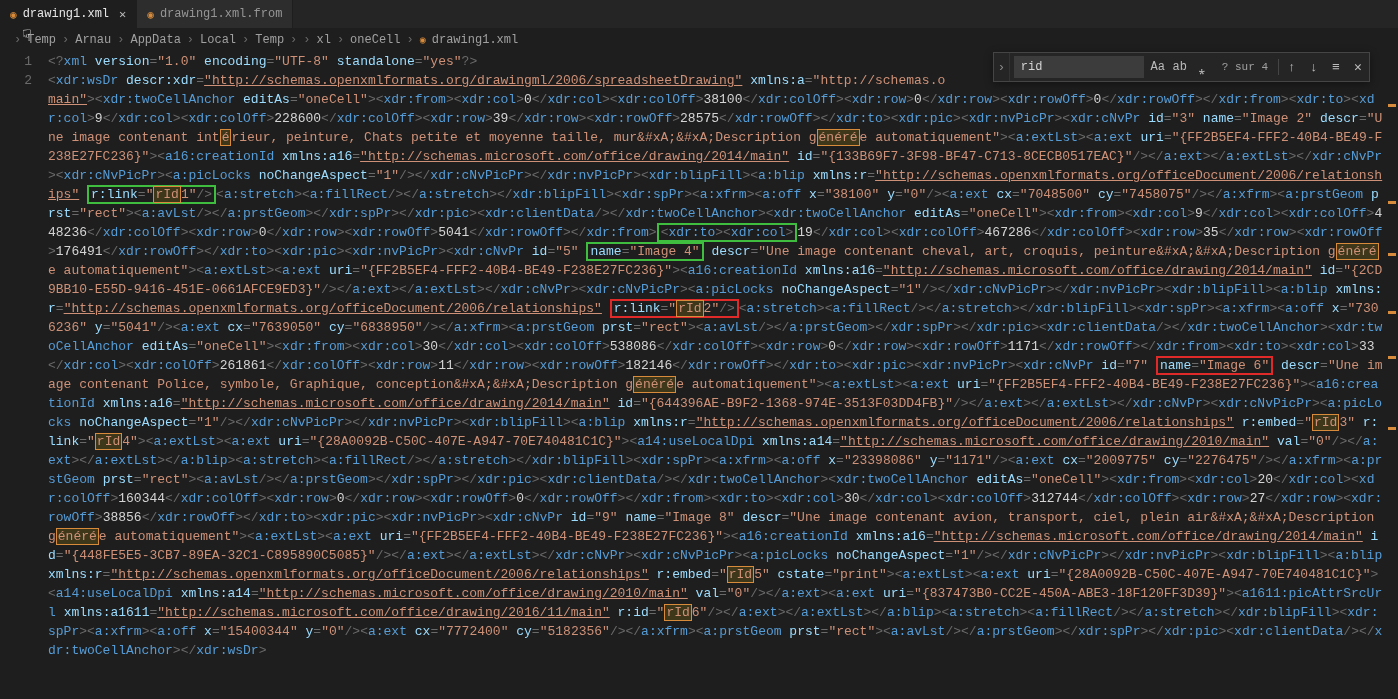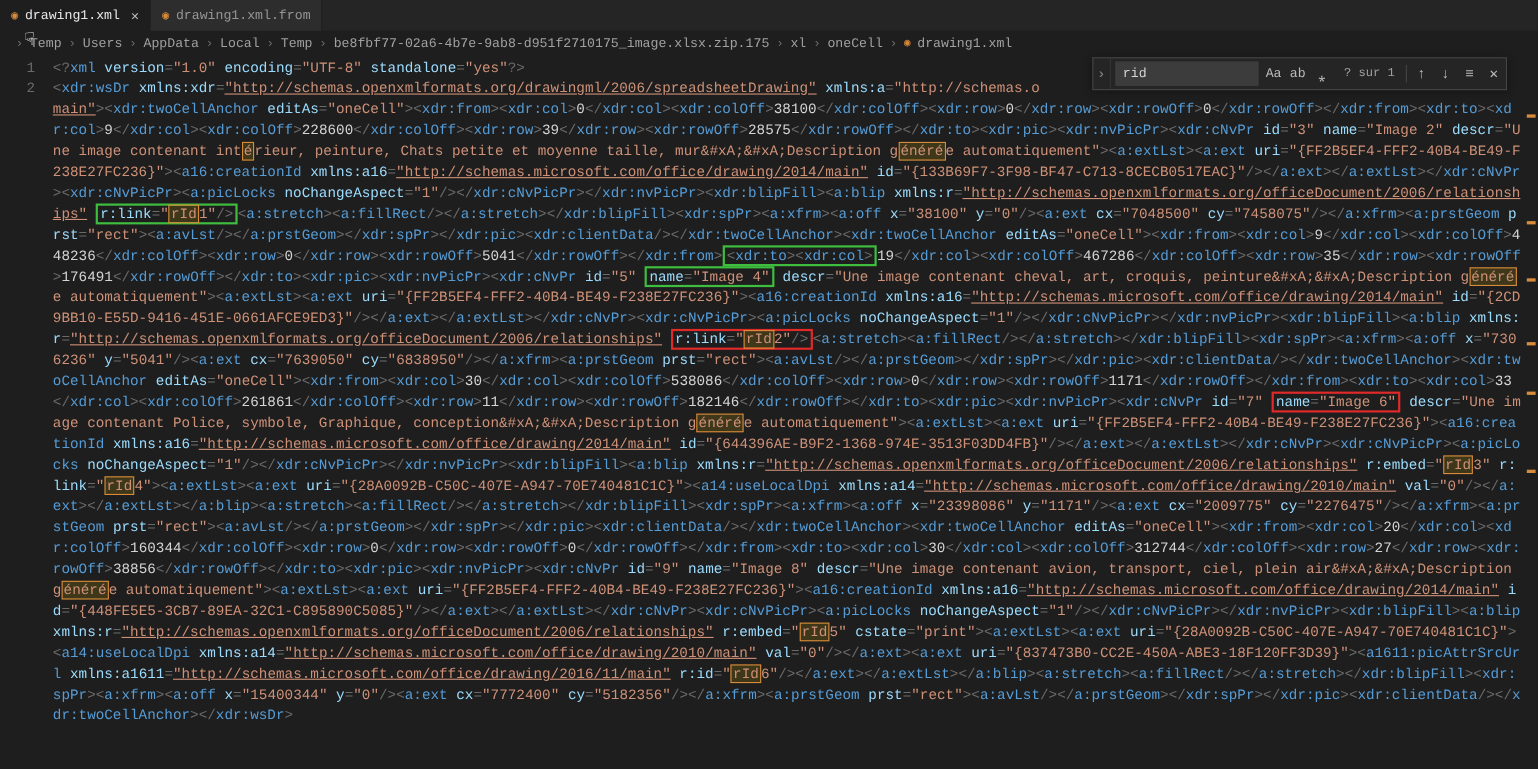--- a/index.html
+++ b/index.html
@@ -168,59 +168,58 @@
     <span>drawing1.xml.from</span>
   </div>
 </div>
 
 <span class="cursor-icon">☟</span>
 
 <div class="breadcrumb">
   <span class="sep">›</span>
   <span>Temp</span>
   <span class="sep">›</span>
-  <span>Users</span>
+  <span>Arnau</span>
   <span class="sep">›</span>
   <span>AppData</span>
   <span class="sep">›</span>
   <span>Local</span>
   <span class="sep">›</span>
   <span>Temp</span>
   <span class="sep">›</span>
-  <span>be8fbf77-02a6-4b7e-9ab8-d951f2710175_image.xlsx.zip.175</span>
   <span class="sep">›</span>
   <span>xl</span>
   <span class="sep">›</span>
   <span>oneCell</span>
   <span class="sep">›</span>
   <span class="rss-icon">◉</span>
   <span>drawing1.xml</span>
 </div>
 
 <div class="find-widget">
   <div class="expand">›</div>
   <input value="rid" style="">
   <div class="opt">Aa</div>
   <div class="opt" style="">ab</div>
   <div class="opt">⁎</div>
-  <span class="count">? sur 1</span>
+  <span class="count">? sur 4</span>
   <div class="sep2"></div>
   <div class="navbtn">↑</div>
   <div class="navbtn">↓</div>
   <div class="navbtn">≡</div>
   <div class="navbtn">✕</div>
 </div>
 
 <div class="editor">
   <div class="gutter">
     <div>1</div>
     <div>2</div>
   </div>
   <div class="code"><span class="p">&lt;?</span><span class="tg">xml</span> <span class="at">version</span><span class="p">=</span><span class="st">"1.0"</span> <span class="at">encoding</span><span class="p">=</span><span class="st">"UTF-8"</span> <span class="at">standalone</span><span class="p">=</span><span class="st">"yes"</span><span class="p">?&gt;</span>
-<span class="p">&lt;</span><span class="tg">xdr:wsDr</span> <span class="at">xmlns:xdr</span><span class="p">=</span><span class="st ln">"http://schemas.openxmlformats.org/drawingml/2006/spreadsheetDrawing"</span> <span class="at">xmlns:a</span><span class="p">=</span><span class="st">"http://schemas.o</span>
+<span class="p">&lt;</span><span class="tg">xdr:wsDr</span> <span class="at">descr:xdr</span><span class="p">=</span><span class="st ln">"http://schemas.openxmlformats.org/drawingml/2006/spreadsheetDrawing"</span> <span class="at">xmlns:a</span><span class="p">=</span><span class="st">"http://schemas.o</span>
 <span class="st ln">main"</span><span class="p">&gt;&lt;</span><span class="tg">xdr:twoCellAnchor</span> <span class="at">editAs</span><span class="p">=</span><span class="st">"oneCell"</span><span class="p">&gt;&lt;</span><span class="tg">xdr:from</span><span class="p">&gt;&lt;</span><span class="tg">xdr:col</span><span class="p">&gt;</span><span class="tx">0</span><span class="p">&lt;/</span><span class="tg">xdr:col</span><span class="p">&gt;&lt;</span><span class="tg">xdr:colOff</span><span class="p">&gt;</span><span class="tx">38100</span><span class="p">&lt;/</span><span class="tg">xdr:colOff</span><span class="p">&gt;&lt;</span><span class="tg">xdr:row</span><span class="p">&gt;</span><span class="tx">0</span><span class="p">&lt;/</span><span class="tg">xdr:row</span><span class="p">&gt;&lt;</span><span class="tg">xdr:rowOff</span><span class="p">&gt;</span><span class="tx">0</span><span class="p">&lt;/</span><span class="tg">xdr:rowOff</span><span class="p">&gt;&lt;/</span><span class="tg">xdr:from</span><span class="p">&gt;&lt;</span><span class="tg">xdr:to</span><span class="p">&gt;&lt;</span><span class="tg">xdr:col</span><span class="p">&gt;</span><span class="tx">9</span><span class="p">&lt;/</span><span class="tg">xdr:col</span><span class="p">&gt;&lt;</span><span class="tg">xdr:colOff</span><span class="p">&gt;</span><span class="tx">228600</span><span class="p">&lt;/</span><span class="tg">xdr:colOff</span><span class="p">&gt;&lt;</span><span class="tg">xdr:row</span><span class="p">&gt;</span><span class="tx">39</span><span class="p">&lt;/</span><span class="tg">xdr:row</span><span class="p">&gt;&lt;</span><span class="tg">xdr:rowOff</span><span class="p">&gt;</span><span class="tx">28575</span><span class="p">&lt;/</span><span class="tg">xdr:rowOff</span><span class="p">&gt;&lt;/</span><span class="tg">xdr:to</span><span class="p">&gt;&lt;</span><span class="tg">xdr:pic</span><span class="p">&gt;&lt;</span><span class="tg">xdr:nvPicPr</span><span class="p">&gt;&lt;</span><span class="tg">xdr:cNvPr</span> <span class="at">id</span><span class="p">=</span><span class="st">"3"</span> <span class="at">name</span><span class="p">=</span><span class="st">"Image 2"</span> <span class="at">descr</span><span class="p">=</span><span class="st">"Une image contenant int<span class="hl-g1">é</span>rieur, peinture, Chats petite et moyenne taille, mur&amp;#xA;&amp;#xA;Description g<span class="hl-g1">énéré</span>e automatiquement"</span><span class="p">&gt;&lt;</span><span class="tg">a:extLst</span><span class="p">&gt;&lt;</span><span class="tg">a:ext</span> <span class="at">uri</span><span class="p">=</span><span class="st">"{FF2B5EF4-FFF2-40B4-BE49-F238E27FC236}"</span><span class="p">&gt;&lt;</span><span class="tg">a16:creationId</span> <span class="at">xmlns:a16</span><span class="p">=</span><span class="st ln">"http://schemas.microsoft.com/office/drawing/2014/main"</span> <span class="at">id</span><span class="p">=</span><span class="st">"{133B69F7-3F98-BF47-C713-8CECB0517EAC}"</span><span class="p">/&gt;&lt;/</span><span class="tg">a:ext</span><span class="p">&gt;&lt;/</span><span class="tg">a:extLst</span><span class="p">&gt;&lt;/</span><span class="tg">xdr:cNvPr</span><span class="p">&gt;&lt;</span><span class="tg">xdr:cNvPicPr</span><span class="p">&gt;&lt;</span><span class="tg">a:picLocks</span> <span class="at">noChangeAspect</span><span class="p">=</span><span class="st">"1"</span><span class="p">/&gt;&lt;/</span><span class="tg">xdr:cNvPicPr</span><span class="p">&gt;&lt;/</span><span class="tg">xdr:nvPicPr</span><span class="p">&gt;&lt;</span><span class="tg">xdr:blipFill</span><span class="p">&gt;&lt;</span><span class="tg">a:blip</span> <span class="at">xmlns:r</span><span class="p">=</span><span class="st ln">"http://schemas.openxmlformats.org/officeDocument/2006/relationships"</span> <span class="box-green"><span class="at">r:link</span><span class="p">=</span><span class="st">"<span class="hl-g1">rId</span>1"</span><span class="p">/&gt;</span></span><span class="p">&lt;</span><span class="tg">a:stretch</span><span class="p">&gt;&lt;</span><span class="tg">a:fillRect</span><span class="p">/&gt;&lt;/</span><span class="tg">a:stretch</span><span class="p">&gt;&lt;/</span><span class="tg">xdr:blipFill</span><span class="p">&gt;&lt;</span><span class="tg">xdr:spPr</span><span class="p">&gt;&lt;</span><span class="tg">a:xfrm</span><span class="p">&gt;&lt;</span><span class="tg">a:off</span> <span class="at">x</span><span class="p">=</span><span class="st">"38100"</span> <span class="at">y</span><span class="p">=</span><span class="st">"0"</span><span class="p">/&gt;&lt;</span><span class="tg">a:ext</span> <span class="at">cx</span><span class="p">=</span><span class="st">"7048500"</span> <span class="at">cy</span><span class="p">=</span><span class="st">"7458075"</span><span class="p">/&gt;&lt;/</span><span class="tg">a:xfrm</span><span class="p">&gt;&lt;</span><span class="tg">a:prstGeom</span> <span class="at">prst</span><span class="p">=</span><span class="st">"rect"</span><span class="p">&gt;&lt;</span><span class="tg">a:avLst</span><span class="p">/&gt;&lt;/</span><span class="tg">a:prstGeom</span><span class="p">&gt;&lt;/</span><span class="tg">xdr:spPr</span><span class="p">&gt;&lt;/</span><span class="tg">xdr:pic</span><span class="p">&gt;&lt;</span><span class="tg">xdr:clientData</span><span class="p">/&gt;&lt;/</span><span class="tg">xdr:twoCellAnchor</span><span class="p">&gt;&lt;</span><span class="tg">xdr:twoCellAnchor</span> <span class="at">editAs</span><span class="p">=</span><span class="st">"oneCell"</span><span class="p">&gt;&lt;</span><span class="tg">xdr:from</span><span class="p">&gt;&lt;</span><span class="tg">xdr:col</span><span class="p">&gt;</span><span class="tx">9</span><span class="p">&lt;/</span><span class="tg">xdr:col</span><span class="p">&gt;&lt;</span><span class="tg">xdr:colOff</span><span class="p">&gt;</span><span class="tx">448236</span><span class="p">&lt;/</span><span class="tg">xdr:colOff</span><span class="p">&gt;&lt;</span><span class="tg">xdr:row</span><span class="p">&gt;</span><span class="tx">0</span><span class="p">&lt;/</span><span class="tg">xdr:row</span><span class="p">&gt;&lt;</span><span class="tg">xdr:rowOff</span><span class="p">&gt;</span><span class="tx">5041</span><span class="p">&lt;/</span><span class="tg">xdr:rowOff</span><span class="p">&gt;&lt;/</span><span class="tg">xdr:from</span><span class="p">&gt;</span><span class="box-green"><span class="p">&lt;</span><span class="tg">xdr:to</span><span class="p">&gt;&lt;</span><span class="tg">xdr:col</span><span class="p">&gt;</span></span><span class="tx">19</span><span class="p">&lt;/</span><span class="tg">xdr:col</span><span class="p">&gt;&lt;</span><span class="tg">xdr:colOff</span><span class="p">&gt;</span><span class="tx">467286</span><span class="p">&lt;/</span><span class="tg">xdr:colOff</span><span class="p">&gt;&lt;</span><span class="tg">xdr:row</span><span class="p">&gt;</span><span class="tx">35</span><span class="p">&lt;/</span><span class="tg">xdr:row</span><span class="p">&gt;&lt;</span><span class="tg">xdr:rowOff</span><span class="p">&gt;</span><span class="tx">176491</span><span class="p">&lt;/</span><span class="tg">xdr:rowOff</span><span class="p">&gt;&lt;/</span><span class="tg">xdr:to</span><span class="p">&gt;&lt;</span><span class="tg">xdr:pic</span><span class="p">&gt;&lt;</span><span class="tg">xdr:nvPicPr</span><span class="p">&gt;&lt;</span><span class="tg">xdr:cNvPr</span> <span class="at">id</span><span class="p">=</span><span class="st">"5"</span> <span class="box-green"><span class="at">name</span><span class="p">=</span><span class="st">"Image 4"</span></span> <span class="at">descr</span><span class="p">=</span><span class="st">"Une image contenant cheval, art, croquis, peinture&amp;#xA;&amp;#xA;Description g<span class="hl-g1">énéré</span>e automatiquement"</span><span class="p">&gt;&lt;</span><span class="tg">a:extLst</span><span class="p">&gt;&lt;</span><span class="tg">a:ext</span> <span class="at">uri</span><span class="p">=</span><span class="st">"{FF2B5EF4-FFF2-40B4-BE49-F238E27FC236}"</span><span class="p">&gt;&lt;</span><span class="tg">a16:creationId</span> <span class="at">xmlns:a16</span><span class="p">=</span><span class="st ln">"http://schemas.microsoft.com/office/drawing/2014/main"</span> <span class="at">id</span><span class="p">=</span><span class="st">"{2CD9BB10-E55D-9416-451E-0661AFCE9ED3}"</span><span class="p">/&gt;&lt;/</span><span class="tg">a:ext</span><span class="p">&gt;&lt;/</span><span class="tg">a:extLst</span><span class="p">&gt;&lt;/</span><span class="tg">xdr:cNvPr</span><span class="p">&gt;&lt;</span><span class="tg">xdr:cNvPicPr</span><span class="p">&gt;&lt;</span><span class="tg">a:picLocks</span> <span class="at">noChangeAspect</span><span class="p">=</span><span class="st">"1"</span><span class="p">/&gt;&lt;/</span><span class="tg">xdr:cNvPicPr</span><span class="p">&gt;&lt;/</span><span class="tg">xdr:nvPicPr</span><span class="p">&gt;&lt;</span><span class="tg">xdr:blipFill</span><span class="p">&gt;&lt;</span><span class="tg">a:blip</span> <span class="at">xmlns:r</span><span class="p">=</span><span class="st ln">"http://schemas.openxmlformats.org/officeDocument/2006/relationships"</span> <span class="box-red"><span class="at">r:link</span><span class="p">=</span><span class="st">"<span class="hl-g1">rId</span>2"</span><span class="p">/&gt;</span></span><span class="p">&lt;</span><span class="tg">a:stretch</span><span class="p">&gt;&lt;</span><span class="tg">a:fillRect</span><span class="p">/&gt;&lt;/</span><span class="tg">a:stretch</span><span class="p">&gt;&lt;/</span><span class="tg">xdr:blipFill</span><span class="p">&gt;&lt;</span><span class="tg">xdr:spPr</span><span class="p">&gt;&lt;</span><span class="tg">a:xfrm</span><span class="p">&gt;&lt;</span><span class="tg">a:off</span> <span class="at">x</span><span class="p">=</span><span class="st">"7306236"</span> <span class="at">y</span><span class="p">=</span><span class="st">"5041"</span><span class="p">/&gt;&lt;</span><span class="tg">a:ext</span> <span class="at">cx</span><span class="p">=</span><span class="st">"7639050"</span> <span class="at">cy</span><span class="p">=</span><span class="st">"6838950"</span><span class="p">/&gt;&lt;/</span><span class="tg">a:xfrm</span><span class="p">&gt;&lt;</span><span class="tg">a:prstGeom</span> <span class="at">prst</span><span class="p">=</span><span class="st">"rect"</span><span class="p">&gt;&lt;</span><span class="tg">a:avLst</span><span class="p">/&gt;&lt;/</span><span class="tg">a:prstGeom</span><span class="p">&gt;&lt;/</span><span class="tg">xdr:spPr</span><span class="p">&gt;&lt;/</span><span class="tg">xdr:pic</span><span class="p">&gt;&lt;</span><span class="tg">xdr:clientData</span><span class="p">/&gt;&lt;/</span><span class="tg">xdr:twoCellAnchor</span><span class="p">&gt;&lt;</span><span class="tg">xdr:twoCellAnchor</span> <span class="at">editAs</span><span class="p">=</span><span class="st">"oneCell"</span><span class="p">&gt;&lt;</span><span class="tg">xdr:from</span><span class="p">&gt;&lt;</span><span class="tg">xdr:col</span><span class="p">&gt;</span><span class="tx">30</span><span class="p">&lt;/</span><span class="tg">xdr:col</span><span class="p">&gt;&lt;</span><span class="tg">xdr:colOff</span><span class="p">&gt;</span><span class="tx">538086</span><span class="p">&lt;/</span><span class="tg">xdr:colOff</span><span class="p">&gt;&lt;</span><span class="tg">xdr:row</span><span class="p">&gt;</span><span class="tx">0</span><span class="p">&lt;/</span><span class="tg">xdr:row</span><span class="p">&gt;&lt;</span><span class="tg">xdr:rowOff</span><span class="p">&gt;</span><span class="tx">1171</span><span class="p">&lt;/</span><span class="tg">xdr:rowOff</span><span class="p">&gt;&lt;/</span><span class="tg">xdr:from</span><span class="p">&gt;&lt;</span><span class="tg">xdr:to</span><span class="p">&gt;&lt;</span><span class="tg">xdr:col</span><span class="p">&gt;</span><span class="tx">33</span><span class="p">&lt;/</span><span class="tg">xdr:col</span><span class="p">&gt;&lt;</span><span class="tg">xdr:colOff</span><span class="p">&gt;</span><span class="tx">261861</span><span class="p">&lt;/</span><span class="tg">xdr:colOff</span><span class="p">&gt;&lt;</span><span class="tg">xdr:row</span><span class="p">&gt;</span><span class="tx">11</span><span class="p">&lt;/</span><span class="tg">xdr:row</span><span class="p">&gt;&lt;</span><span class="tg">xdr:rowOff</span><span class="p">&gt;</span><span class="tx">182146</span><span class="p">&lt;/</span><span class="tg">xdr:rowOff</span><span class="p">&gt;&lt;/</span><span class="tg">xdr:to</span><span class="p">&gt;&lt;</span><span class="tg">xdr:pic</span><span class="p">&gt;&lt;</span><span class="tg">xdr:nvPicPr</span><span class="p">&gt;&lt;</span><span class="tg">xdr:cNvPr</span> <span class="at">id</span><span class="p">=</span><span class="st">"7"</span> <span class="box-red"><span class="at">name</span><span class="p">=</span><span class="st">"Image 6"</span></span> <span class="at">descr</span><span class="p">=</span><span class="st">"Une image contenant Police, symbole, Graphique, conception&amp;#xA;&amp;#xA;Description g<span class="hl-g1">énéré</span>e automatiquement"</span><span class="p">&gt;&lt;</span><span class="tg">a:extLst</span><span class="p">&gt;&lt;</span><span class="tg">a:ext</span> <span class="at">uri</span><span class="p">=</span><span class="st">"{FF2B5EF4-FFF2-40B4-BE49-F238E27FC236}"</span><span class="p">&gt;&lt;</span><span class="tg">a16:creationId</span> <span class="at">xmlns:a16</span><span class="p">=</span><span class="st ln">"http://schemas.microsoft.com/office/drawing/2014/main"</span> <span class="at">id</span><span class="p">=</span><span class="st">"{644396AE-B9F2-1368-974E-3513F03DD4FB}"</span><span class="p">/&gt;&lt;/</span><span class="tg">a:ext</span><span class="p">&gt;&lt;/</span><span class="tg">a:extLst</span><span class="p">&gt;&lt;/</span><span class="tg">xdr:cNvPr</span><span class="p">&gt;&lt;</span><span class="tg">xdr:cNvPicPr</span><span class="p">&gt;&lt;</span><span class="tg">a:picLocks</span> <span class="at">noChangeAspect</span><span class="p">=</span><span class="st">"1"</span><span class="p">/&gt;&lt;/</span><span class="tg">xdr:cNvPicPr</span><span class="p">&gt;&lt;/</span><span class="tg">xdr:nvPicPr</span><span class="p">&gt;&lt;</span><span class="tg">xdr:blipFill</span><span class="p">&gt;&lt;</span><span class="tg">a:blip</span> <span class="at">xmlns:r</span><span class="p">=</span><span class="st ln">"http://schemas.openxmlformats.org/officeDocument/2006/relationships"</span> <span class="at">r:embed</span><span class="p">=</span><span class="st">"<span class="hl-g1">rId</span>3"</span> <span class="at">r:link</span><span class="p">=</span><span class="st">"<span class="hl-g1">rId</span>4"</span><span class="p">&gt;&lt;</span><span class="tg">a:extLst</span><span class="p">&gt;&lt;</span><span class="tg">a:ext</span> <span class="at">uri</span><span class="p">=</span><span class="st">"{28A0092B-C50C-407E-A947-70E740481C1C}"</span><span class="p">&gt;&lt;</span><span class="tg">a14:useLocalDpi</span> <span class="at">xmlns:a14</span><span class="p">=</span><span class="st ln">"http://schemas.microsoft.com/office/drawing/2010/main"</span> <span class="at">val</span><span class="p">=</span><span class="st">"0"</span><span class="p">/&gt;&lt;/</span><span class="tg">a:ext</span><span class="p">&gt;&lt;/</span><span class="tg">a:extLst</span><span class="p">&gt;&lt;/</span><span class="tg">a:blip</span><span class="p">&gt;&lt;</span><span class="tg">a:stretch</span><span class="p">&gt;&lt;</span><span class="tg">a:fillRect</span><span class="p">/&gt;&lt;/</span><span class="tg">a:stretch</span><span class="p">&gt;&lt;/</span><span class="tg">xdr:blipFill</span><span class="p">&gt;&lt;</span><span class="tg">xdr:spPr</span><span class="p">&gt;&lt;</span><span class="tg">a:xfrm</span><span class="p">&gt;&lt;</span><span class="tg">a:off</span> <span class="at">x</span><span class="p">=</span><span class="st">"23398086"</span> <span class="at">y</span><span class="p">=</span><span class="st">"1171"</span><span class="p">/&gt;&lt;</span><span class="tg">a:ext</span> <span class="at">cx</span><span class="p">=</span><span class="st">"2009775"</span> <span class="at">cy</span><span class="p">=</span><span class="st">"2276475"</span><span class="p">/&gt;&lt;/</span><span class="tg">a:xfrm</span><span class="p">&gt;&lt;</span><span class="tg">a:prstGeom</span> <span class="at">prst</span><span class="p">=</span><span class="st">"rect"</span><span class="p">&gt;&lt;</span><span class="tg">a:avLst</span><span class="p">/&gt;&lt;/</span><span class="tg">a:prstGeom</span><span class="p">&gt;&lt;/</span><span class="tg">xdr:spPr</span><span class="p">&gt;&lt;/</span><span class="tg">xdr:pic</span><span class="p">&gt;&lt;</span><span class="tg">xdr:clientData</span><span class="p">/&gt;&lt;/</span><span class="tg">xdr:twoCellAnchor</span><span class="p">&gt;&lt;</span><span class="tg">xdr:twoCellAnchor</span> <span class="at">editAs</span><span class="p">=</span><span class="st">"oneCell"</span><span class="p">&gt;&lt;</span><span class="tg">xdr:from</span><span class="p">&gt;&lt;</span><span class="tg">xdr:col</span><span class="p">&gt;</span><span class="tx">20</span><span class="p">&lt;/</span><span class="tg">xdr:col</span><span class="p">&gt;&lt;</span><span class="tg">xdr:colOff</span><span class="p">&gt;</span><span class="tx">160344</span><span class="p">&lt;/</span><span class="tg">xdr:colOff</span><span class="p">&gt;&lt;</span><span class="tg">xdr:row</span><span class="p">&gt;</span><span class="tx">0</span><span class="p">&lt;/</span><span class="tg">xdr:row</span><span class="p">&gt;&lt;</span><span class="tg">xdr:rowOff</span><span class="p">&gt;</span><span class="tx">0</span><span class="p">&lt;/</span><span class="tg">xdr:rowOff</span><span class="p">&gt;&lt;/</span><span class="tg">xdr:from</span><span class="p">&gt;&lt;</span><span class="tg">xdr:to</span><span class="p">&gt;&lt;</span><span class="tg">xdr:col</span><span class="p">&gt;</span><span class="tx">30</span><span class="p">&lt;/</span><span class="tg">xdr:col</span><span class="p">&gt;&lt;</span><span class="tg">xdr:colOff</span><span class="p">&gt;</span><span class="tx">312744</span><span class="p">&lt;/</span><span class="tg">xdr:colOff</span><span class="p">&gt;&lt;</span><span class="tg">xdr:row</span><span class="p">&gt;</span><span class="tx">27</span><span class="p">&lt;/</span><span class="tg">xdr:row</span><span class="p">&gt;&lt;</span><span class="tg">xdr:rowOff</span><span class="p">&gt;</span><span class="tx">38856</span><span class="p">&lt;/</span><span class="tg">xdr:rowOff</span><span class="p">&gt;&lt;/</span><span class="tg">xdr:to</span><span class="p">&gt;&lt;</span><span class="tg">xdr:pic</span><span class="p">&gt;&lt;</span><span class="tg">xdr:nvPicPr</span><span class="p">&gt;&lt;</span><span class="tg">xdr:cNvPr</span> <span class="at">id</span><span class="p">=</span><span class="st">"9"</span> <span class="at">name</span><span class="p">=</span><span class="st">"Image 8"</span> <span class="at">descr</span><span class="p">=</span><span class="st">"Une image contenant avion, transport, ciel, plein air&amp;#xA;&amp;#xA;Description g<span class="hl-g1">énéré</span>e automatiquement"</span><span class="p">&gt;&lt;</span><span class="tg">a:extLst</span><span class="p">&gt;&lt;</span><span class="tg">a:ext</span> <span class="at">uri</span><span class="p">=</span><span class="st">"{FF2B5EF4-FFF2-40B4-BE49-F238E27FC236}"</span><span class="p">&gt;&lt;</span><span class="tg">a16:creationId</span> <span class="at">xmlns:a16</span><span class="p">=</span><span class="st ln">"http://schemas.microsoft.com/office/drawing/2014/main"</span> <span class="at">id</span><span class="p">=</span><span class="st">"{448FE5E5-3CB7-89EA-32C1-C895890C5085}"</span><span class="p">/&gt;&lt;/</span><span class="tg">a:ext</span><span class="p">&gt;&lt;/</span><span class="tg">a:extLst</span><span class="p">&gt;&lt;/</span><span class="tg">xdr:cNvPr</span><span class="p">&gt;&lt;</span><span class="tg">xdr:cNvPicPr</span><span class="p">&gt;&lt;</span><span class="tg">a:picLocks</span> <span class="at">noChangeAspect</span><span class="p">=</span><span class="st">"1"</span><span class="p">/&gt;&lt;/</span><span class="tg">xdr:cNvPicPr</span><span class="p">&gt;&lt;/</span><span class="tg">xdr:nvPicPr</span><span class="p">&gt;&lt;</span><span class="tg">xdr:blipFill</span><span class="p">&gt;&lt;</span><span class="tg">a:blip</span> <span class="at">xmlns:r</span><span class="p">=</span><span class="st ln">"http://schemas.openxmlformats.org/officeDocument/2006/relationships"</span> <span class="at">r:embed</span><span class="p">=</span><span class="st">"<span class="hl-g1">rId</span>5"</span> <span class="at">cstate</span><span class="p">=</span><span class="st">"print"</span><span class="p">&gt;&lt;</span><span class="tg">a:extLst</span><span class="p">&gt;&lt;</span><span class="tg">a:ext</span> <span class="at">uri</span><span class="p">=</span><span class="st">"{28A0092B-C50C-407E-A947-70E740481C1C}"</span><span class="p">&gt;&lt;</span><span class="tg">a14:useLocalDpi</span> <span class="at">xmlns:a14</span><span class="p">=</span><span class="st ln">"http://schemas.microsoft.com/office/drawing/2010/main"</span> <span class="at">val</span><span class="p">=</span><span class="st">"0"</span><span class="p">/&gt;&lt;/</span><span class="tg">a:ext</span><span class="p">&gt;&lt;</span><span class="tg">a:ext</span> <span class="at">uri</span><span class="p">=</span><span class="st">"{837473B0-CC2E-450A-ABE3-18F120FF3D39}"</span><span class="p">&gt;&lt;</span><span class="tg">a1611:picAttrSrcUrl</span> <span class="at">xmlns:a1611</span><span class="p">=</span><span class="st ln">"http://schemas.microsoft.com/office/drawing/2016/11/main"</span> <span class="at">r:id</span><span class="p">=</span><span class="st">"<span class="hl-g1">rId</span>6"</span><span class="p">/&gt;&lt;/</span><span class="tg">a:ext</span><span class="p">&gt;&lt;/</span><span class="tg">a:extLst</span><span class="p">&gt;&lt;/</span><span class="tg">a:blip</span><span class="p">&gt;&lt;</span><span class="tg">a:stretch</span><span class="p">&gt;&lt;</span><span class="tg">a:fillRect</span><span class="p">/&gt;&lt;/</span><span class="tg">a:stretch</span><span class="p">&gt;&lt;/</span><span class="tg">xdr:blipFill</span><span class="p">&gt;&lt;</span><span class="tg">xdr:spPr</span><span class="p">&gt;&lt;</span><span class="tg">a:xfrm</span><span class="p">&gt;&lt;</span><span class="tg">a:off</span> <span class="at">x</span><span class="p">=</span><span class="st">"15400344"</span> <span class="at">y</span><span class="p">=</span><span class="st">"0"</span><span class="p">/&gt;&lt;</span><span class="tg">a:ext</span> <span class="at">cx</span><span class="p">=</span><span class="st">"7772400"</span> <span class="at">cy</span><span class="p">=</span><span class="st">"5182356"</span><span class="p">/&gt;&lt;/</span><span class="tg">a:xfrm</span><span class="p">&gt;&lt;</span><span class="tg">a:prstGeom</span> <span class="at">prst</span><span class="p">=</span><span class="st">"rect"</span><span class="p">&gt;&lt;</span><span class="tg">a:avLst</span><span class="p">/&gt;&lt;/</span><span class="tg">a:prstGeom</span><span class="p">&gt;&lt;/</span><span class="tg">xdr:spPr</span><span class="p">&gt;&lt;/</span><span class="tg">xdr:pic</span><span class="p">&gt;&lt;</span><span class="tg">xdr:clientData</span><span class="p">/&gt;&lt;/</span><span class="tg">xdr:twoCellAnchor</span><span class="p">&gt;&lt;/</span><span class="tg">xdr:wsDr</span><span class="p">&gt;</span></div>
 </div>
 
 <div class="scrollbar">
 <div class="marker" style="top: 51.76px;"></div>
     <div class="marker" style="top: 148.81px;"></div>
     <div class="marker" style="top: 200.57px;"></div>
     <div class="marker" style="top: 258.8px;"></div>
     <div class="marker" style="top: 304.09px;"></div>
     <div class="marker" style="top: 375.26px;"></div>

